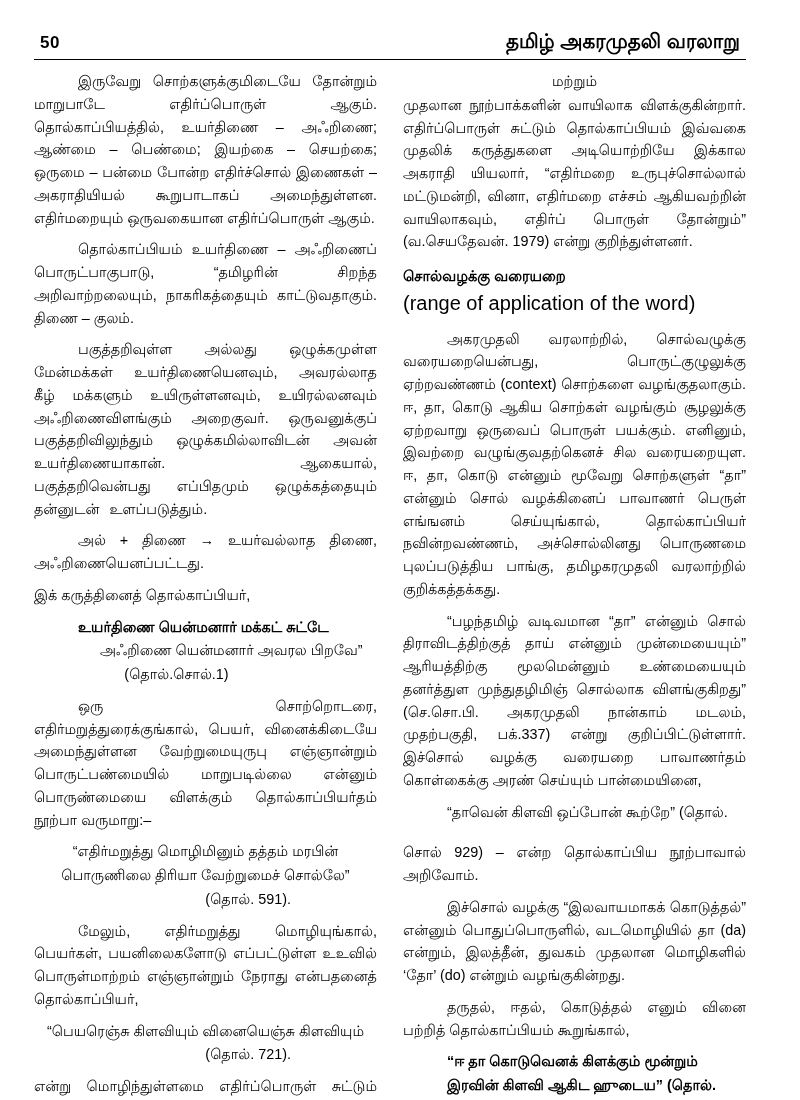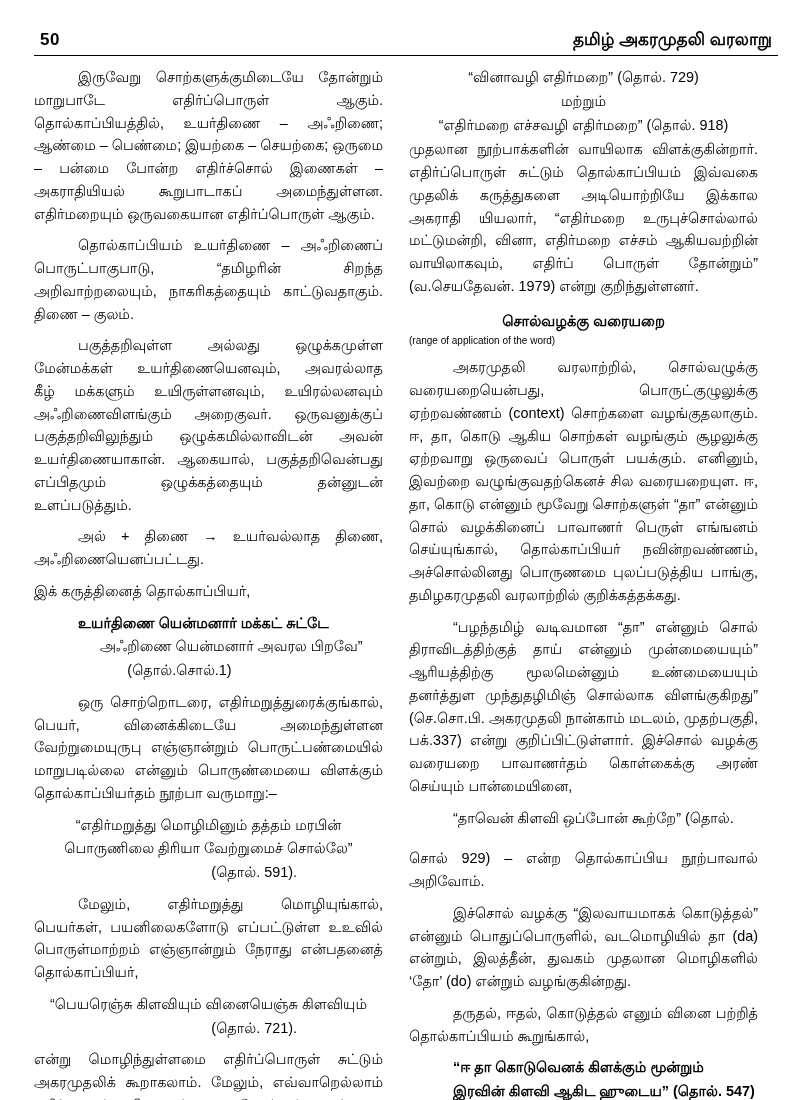--- a/index.html
+++ b/index.html
@@ -11,37 +11,37 @@
     width: 800px;
     height: 1100px;
     font-family: "Liberation Sans", sans-serif;
     color: #000000;
     position: relative;
   }
   .page {
     width: 800px;
     height: 1096px;
     box-sizing: border-box;
-    padding: 30px 22px 26px 34px;
+    padding: 30px 54px 26px 34px;
     position: relative;
   }
   .header {
     display: flex;
     justify-content: space-between;
     align-items: baseline;
     padding: 0 6px 0 6px;
     margin-bottom: 4px;
   }
   .page-number {
     font-size: 17px;
     font-weight: 700;
     letter-spacing: 0.5px;
   }
   .header-title {
-    font-size: 17px;
+    font-size: 20px;
     font-weight: 700;
   }
   .rule {
     border: 0;
     border-top: 1.6px solid #000;
     margin: 3px 0 10px 0;
   }
   .columns {
     display: flex;
     gap: 26px;
@@ -97,24 +97,23 @@
     padding-right: 86px;
   }
   p.tight {
     margin-bottom: 18px;
   }
   .section-head {
     font-size: 14.6px;
     font-weight: 700;
     margin: 12px 0 0 0;
     text-indent: 0;
-    text-align: center;
   }
   .section-sub {
-    font-size: 10px;
+    font-size: 20px;
     margin: 0 0 8px 0;
     text-indent: 0;
   }
   .spaced-wide {
     word-spacing: 6px;
   }
 </style>
 </head>
 <body>
 
@@ -147,23 +146,21 @@
 
       <p class="indent">மேலும், எதிர்மறுத்து மொழியுங்கால், பெயர்கள், பயனிலைகளோடு எப்பட்டுள்ள உஉவில் பொருள்மாற்றம் எஞ்ஞான்றும் நேராது என்பதனைத் தொல்காப்பியர்,</p>
 
       <p class="quote-tight">“பெயரெஞ்சு கிளவியும் வினையெஞ்சு கிளவியும்</p>
       <p class="verse-cite2">(தொல். 721).</p>
 
       <p class="noindent">என்று மொழிந்துள்ளமை எதிர்ப்பொருள் சுட்டும் அகரமுதலிக் கூறாகலாம். மேலும், எவ்வாறெல்லாம் எதிர்மறைப் பொருண்மை தோன்றும் என்பதை விளக்க வந்த தொல்காப்பியர்,</p>
     </div>
 
     <div class="col">
-      <p class="quote-tight">“வினாவழி எதிர்மறை” (தொல். 729)</p>
       <p class="quote-tight">மற்றும்</p>
-      <p class="quote">“எதிர்மறை எச்சவழி எதிர்மறை” (தொல். 918)</p>
 
       <p class="noindent">முதலான நூற்பாக்களின் வாயிலாக விளக்குகின்றார். எதிர்ப்பொருள் சுட்டும் தொல்காப்பியம் இவ்வகை முதலிக் கருத்துகளை அடியொற்றியே இக்கால அகராதி யியலார், “எதிர்மறை உருபுச்சொல்லால் மட்டுமன்றி, வினா, எதிர்மறை எச்சம் ஆகியவற்றின் வாயிலாகவும், எதிர்ப் பொருள் தோன்றும்” (வ.செயதேவன். 1979) என்று குறிந்துள்ளனர்.</p>
 
       <div class="section-head">சொல்வழக்கு வரையறை</div>
       <div class="section-sub">(range of application of the word)</div>
 
       <p class="indent">அகரமுதலி வரலாற்றில், சொல்வழுக்கு வரையறையென்பது, பொருட்குழுலுக்கு ஏற்றவண்ணம் (context) சொற்களை வழங்குதலாகும். ஈ, தா, கொடு ஆகிய சொற்கள் வழங்கும் சூழலுக்கு ஏற்றவாறு ஒருவைப் பொருள் பயக்கும். எனினும், இவற்றை வழுங்குவதற்கெனச் சில வரையறையுள. ஈ, தா, கொடு என்னும் மூவேறு சொற்களுள் “தா” என்னும் சொல் வழக்கினைப் பாவாணர் பெருள் எங்ஙனம் செய்யுங்கால், தொல்காப்பியர் நவின்றவண்ணம், அச்சொல்லினது பொருணமை புலப்படுத்திய பாங்கு, தமிழகரமுதலி வரலாற்றில் குறிக்கத்தக்கது.</p>
       <p class="indent">“பழந்தமிழ் வடிவமான “தா” என்னும் சொல் திராவிடத்திற்குத் தாய் என்னும் முன்மையையும்” ஆரியத்திற்கு மூலமென்னும் உண்மையையும் தனர்த்துள முந்துதழிமிஞ் சொல்லாக விளங்குகிறது” (செ.சொ.பி. அகரமுதலி நான்காம் மடலம், முதற்பகுதி, பக்.337) என்று குறிப்பிட்டுள்ளார். இச்சொல் வழக்கு வரையறை பாவாணர்தம் கொள்கைக்கு அரண் செய்யும் பான்மையினை,</p>
 
       <p class="indent tight">“தாவென் கிளவி ஒப்போன் கூற்றே” (தொல்.</p>

